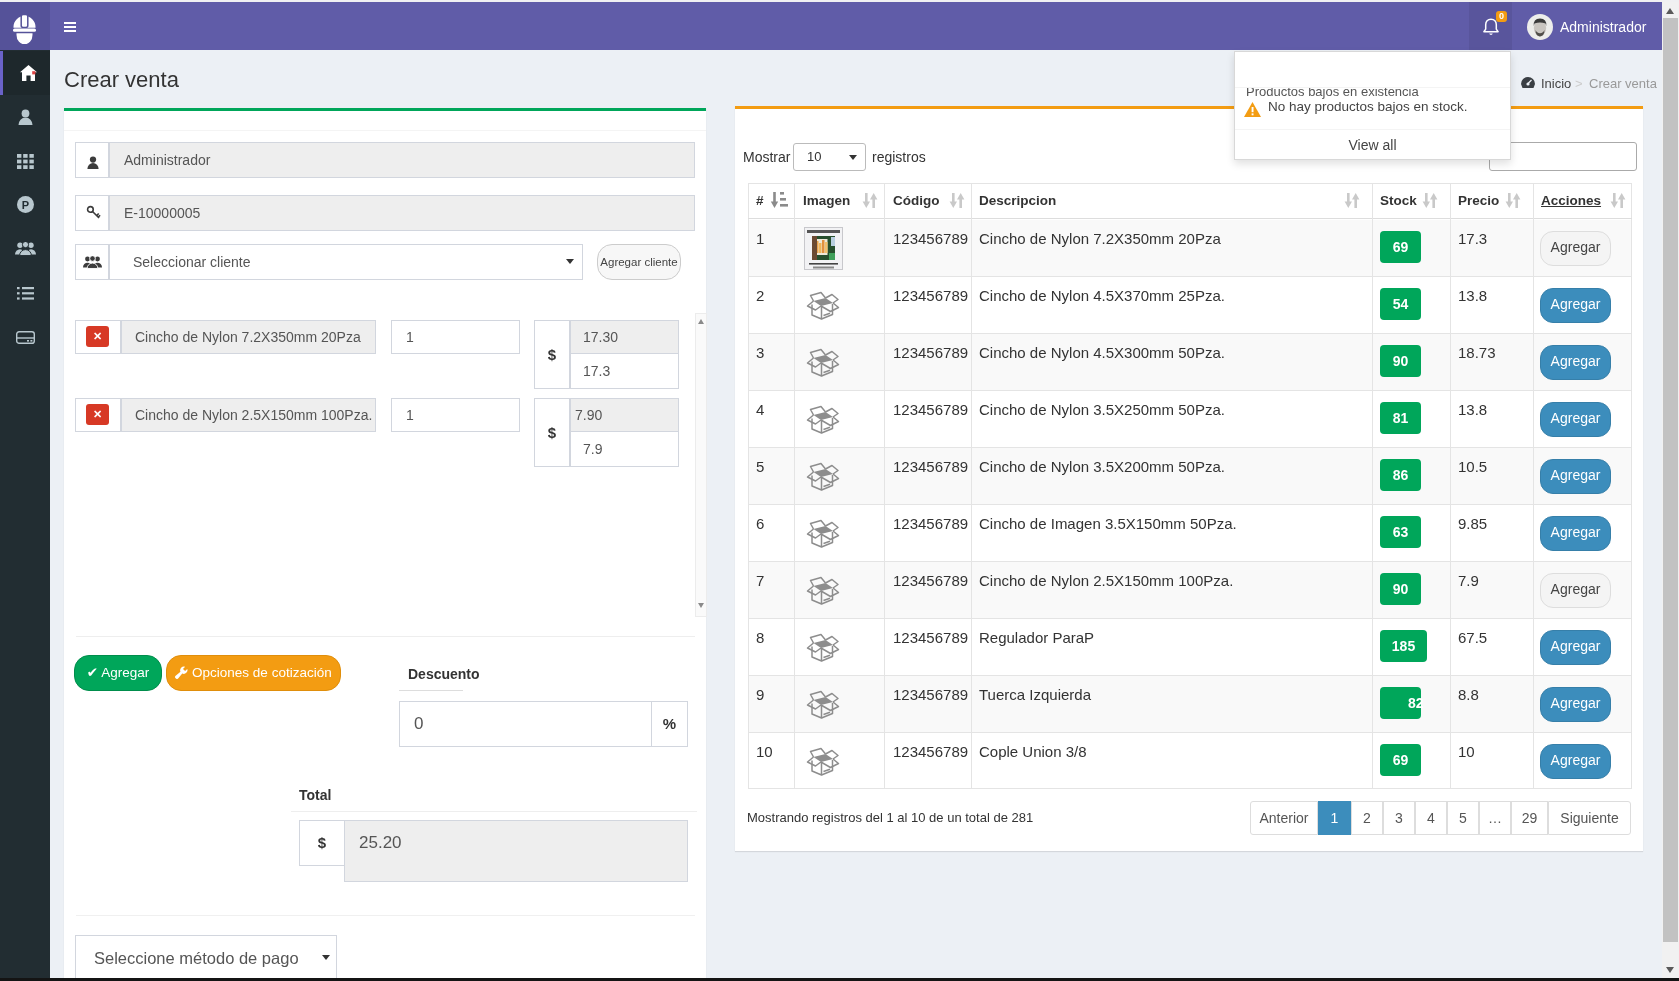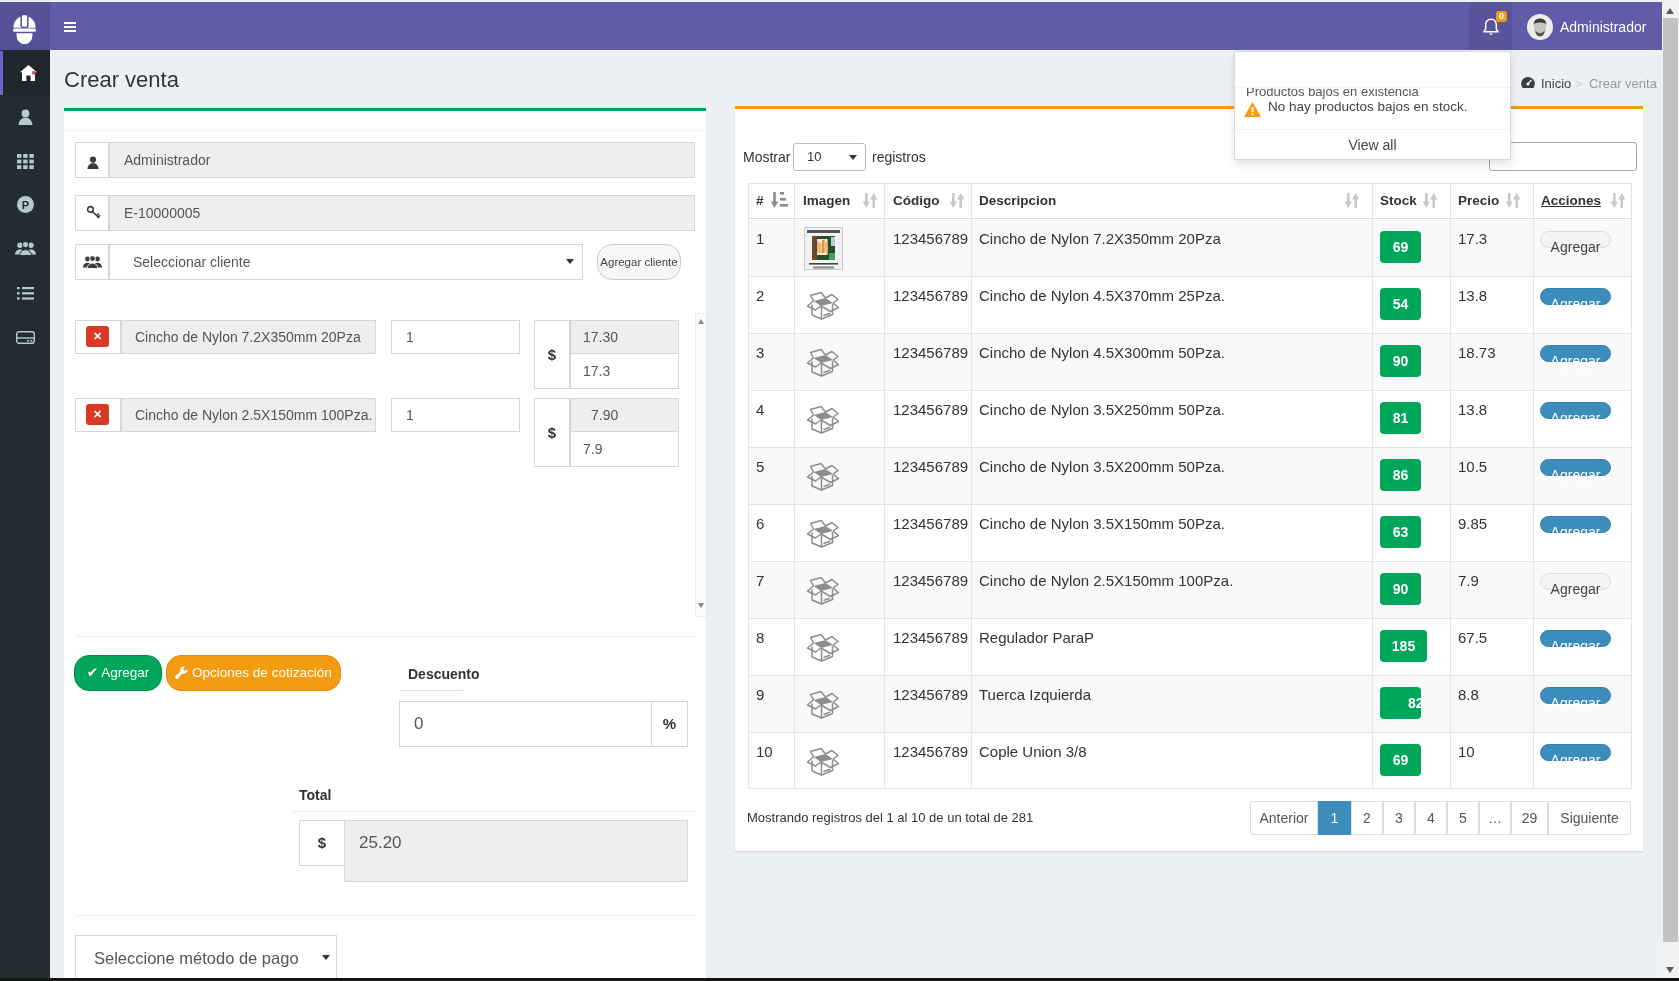--- a/index.html
+++ b/index.html
@@ -29,21 +29,21 @@
 .addon{position:absolute;border:1px solid #d2d6de;background:#fff;}
 .lbl{position:absolute;font-weight:bold;color:#333;font-size:14px;}
 
 .btn{position:absolute;border-radius:15px;font-size:13px;text-align:center;color:#444;white-space:nowrap;}
 
 .thd{position:absolute;font-weight:bold;font-size:13.5px;color:#333;}
 .td{position:absolute;font-size:15px;color:#333;}
 .vline{position:absolute;width:1px;background:#e4e4e4;}
 .hline{position:absolute;height:1px;background:#e4e4e4;}
 .badge{position:absolute;width:41px;height:32px;background:#00a65a;border-radius:4px;color:#fff;font-weight:bold;font-size:14px;text-align:center;line-height:32px;}
-.agbtn{position:absolute;left:1540px;width:71px;height:17px;border-radius:13px;font-size:14px;text-align:center;line-height:31px;}
+.agbtn{position:absolute;left:1540px;width:71px;height:35px;border-radius:13px;font-size:14px;text-align:center;line-height:31px;}
 .agbtn.pri{background:#3c8dbc;border:1px solid #367fa9;color:#fff;}
 .agbtn.def{background:#f4f4f4;border:1px solid #ddd;color:#444;}
 
 .pg{position:absolute;top:801px;height:34px;background:#fff;border:1px solid #ddd;color:#555;font-size:14px;text-align:center;line-height:32px;}
 
 #vsb{left:1662px;top:2px;width:17px;height:976px;background:#f1f1f1;z-index:50;}
 #vsb .thumb{position:absolute;left:1px;top:16px;width:15px;height:924px;background:#c2c2c2;}
 .sarrow{position:absolute;width:0;height:0;}
 </style>
 </head>
@@ -199,21 +199,21 @@
     <div class="inp" style="left:327px;top:209px;width:129px;height:34px;line-height:32px;padding-left:14px;">1</div>
     <div class="addon" style="left:470px;top:209px;width:36px;height:69px;font-weight:bold;color:#333;text-align:center;line-height:67px;font-size:15px;">$</div>
     <div class="inp gray" style="left:506px;top:209px;width:109px;height:34px;line-height:32px;padding-left:12px;">17.30</div>
     <div class="inp" style="left:506px;top:242px;width:109px;height:36px;line-height:34px;padding-left:12px;">17.3</div>
 
     <div class="addon" style="left:11px;top:287px;width:46px;height:34px;"></div>
     <div class="abs" style="left:22px;top:293px;width:23px;height:21px;background:#d73925;border-radius:3px;color:#fff;font-size:11px;font-weight:bold;text-align:center;line-height:21px;">✕</div>
     <div class="inp gray" style="left:57px;top:287px;width:255px;height:34px;line-height:32px;padding-left:13px;">Cincho de Nylon 2.5X150mm 100Pza.</div>
     <div class="inp" style="left:327px;top:287px;width:129px;height:34px;line-height:32px;padding-left:14px;">1</div>
     <div class="addon" style="left:470px;top:287px;width:36px;height:69px;font-weight:bold;color:#333;text-align:center;line-height:67px;font-size:15px;">$</div>
-    <div class="inp gray" style="left:506px;top:287px;width:109px;height:34px;line-height:32px;padding-left:20px;">7.90</div>
+    <div class="inp gray" style="left:506px;top:287px;width:109px;height:34px;line-height:32px;padding-left:4px;">7.90</div>
     <div class="inp" style="left:506px;top:320px;width:109px;height:36px;line-height:34px;padding-left:12px;">7.9</div>
 
     <div class="abs" style="left:631px;top:202px;width:12px;height:304px;background:#fafafa;border:1px solid #ececec;"></div>
     <div class="sarrow" style="left:634px;top:208px;border-left:3.5px solid transparent;border-right:3.5px solid transparent;border-bottom:5px solid #8a8a8a;"></div>
     <div class="sarrow" style="left:634px;top:492px;border-left:3.5px solid transparent;border-right:3.5px solid transparent;border-top:5px solid #8a8a8a;"></div>
     <div class="hline" style="left:12px;top:525px;width:619px;background:#eee;"></div>
 
     <div class="btn abs" style="left:10px;top:544px;width:88px;height:36px;background:#00a65a;border:1px solid #008d4c;color:#fff;font-size:13.5px;line-height:34px;">✔ Agregar</div>
     <div class="btn abs" style="left:102px;top:544px;width:175px;height:36px;background:#f39c12;border:1px solid #e08e0b;color:#fff;font-size:13.5px;line-height:34px;">
       <svg style="vertical-align:-2px;" width="13" height="13" viewBox="0 0 14 14">
@@ -415,21 +415,21 @@
  <path d="M8.5 10 L5.5 4.5 L16 1.5 L20.5 7"></path>
  <path d="M20.5 7 L27 3.5 L33 8.5 L28 12"></path>
  <path d="M8.5 10 L2.5 15 L10.5 19 L16 15"></path>
  <path d="M28 12 L33.5 16.5 L25.5 20.5 L16 15"></path>
  <path d="M7 13.5 L7 24 L16.5 28 L16.5 15.2"></path>
  <path d="M16.5 28 L27.5 23.5 L27.5 13"></path>
  <path d="M18.5 24.5 L25 22.3"></path>
  </g>
 </svg>
   <div class="td" style="left:158px;top:406px;">123456789</div>
-  <div class="td" style="left:244px;top:406px;">Cincho de Nylon 3.5X150mm 50Pza.</div>
+  <div class="td" style="left:244px;top:406px;">Cincho de Imagen 3.5X150mm 50Pza.</div>
   <div class="badge" style="left:645px;top:407px;width:41px;">63</div>
   <div class="td" style="left:723px;top:406px;">9.85</div>
   <div class="agbtn pri" style="top:407px;left:805px;">Agregar</div>
   <div class="td" style="left:21px;top:463px;">7</div>
   <svg class="abs" style="left:70px;top:467px;" width="36" height="30" viewBox="0 0 36 30">
  <path d="M8.5 10 L20.5 7 L28 12 L16 15 Z" fill="#8d8d8d"></path>
  <g fill="none" stroke="#8d8d8d" stroke-width="1.5" stroke-linejoin="round">
  <path d="M8.5 10 L5.5 4.5 L16 1.5 L20.5 7"></path>
  <path d="M20.5 7 L27 3.5 L33 8.5 L28 12"></path>
  <path d="M8.5 10 L2.5 15 L10.5 19 L16 15"></path>

